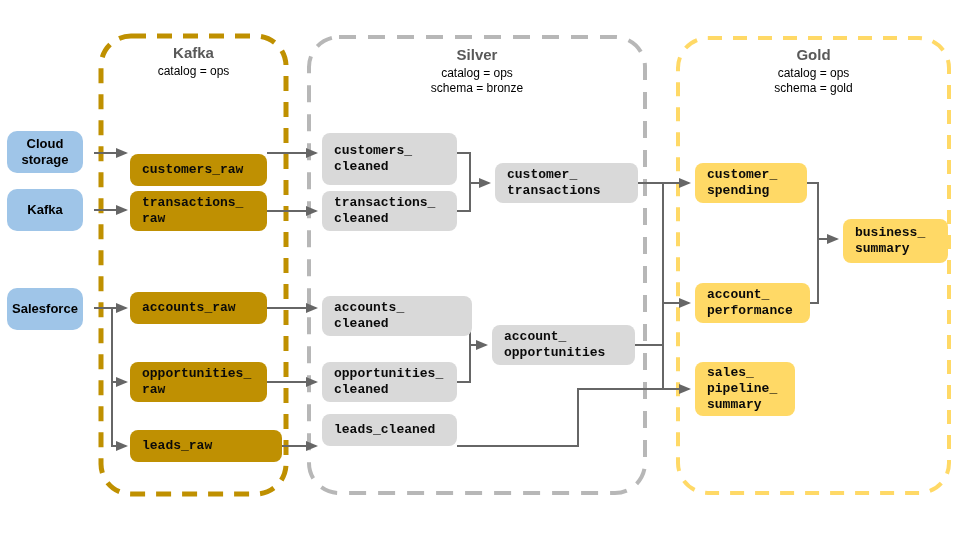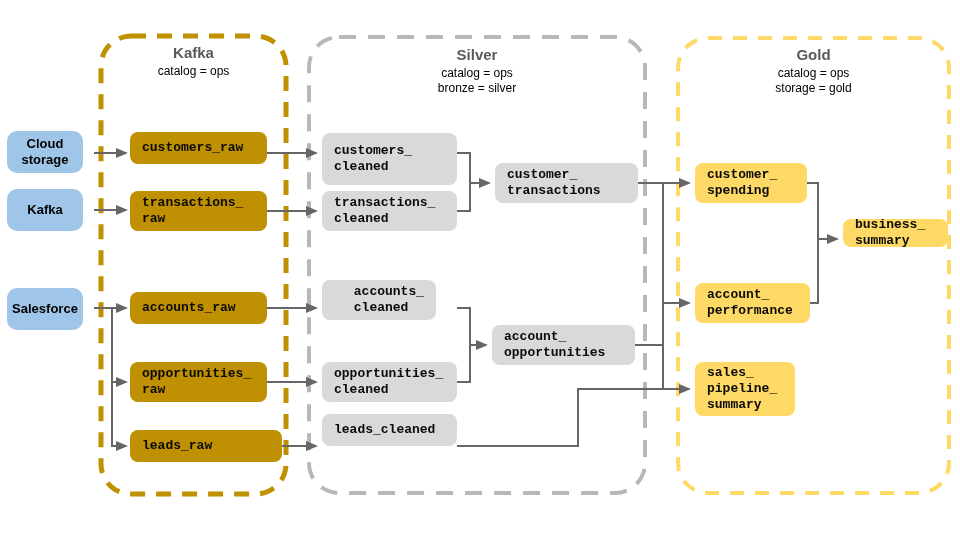--- a/index.html
+++ b/index.html
@@ -66,40 +66,40 @@
     <path class="wire" marker-end="url(#arw)" d="M807 183 H818 V239 H837"></path>
   </svg>
 
   <div class="zone-header" style="left:101px;top:44px;width:185px;">
     <div class="zone-title">Kafka</div>
     <div>catalog = ops</div>
   </div>
   <div class="zone-header" style="left:309px;top:46px;width:336px;">
     <div class="zone-title">Silver</div>
     <div>catalog = ops</div>
-    <div>bronze = silver</div>
+    <div>schema = bronze</div>
   </div>
   <div class="zone-header" style="left:678px;top:46px;width:271px;">
     <div class="zone-title">Gold</div>
     <div>catalog = ops</div>
-    <div>storage = gold</div>
+    <div>schema = gold</div>
   </div>
 
   <div class="src" style="top:131px;height:42px;">
     <span class="lbl">Cloud
 storage</span>
   </div>
   <div class="src" style="top:189px;height:42px;">
     <span class="lbl">Kafka</span>
   </div>
   <div class="src" style="top:288px;height:42px;">
     <span class="lbl">Salesforce</span>
   </div>
 
-  <div class="tbl bronze-tbl" style="left:130px;top:132px;width:137px;height:32px;">
+  <div class="tbl bronze-tbl" style="left:130px;top:154px;width:137px;height:32px;">
     <span class="lbl">customers_raw</span>
   </div>
   <div class="tbl bronze-tbl" style="left:130px;top:191px;width:137px;height:40px;">
     <span class="lbl">transactions_
 raw</span>
   </div>
   <div class="tbl bronze-tbl" style="left:130px;top:292px;width:137px;height:32px;">
     <span class="lbl">accounts_raw</span>
   </div>
   <div class="tbl bronze-tbl" style="left:130px;top:362px;width:137px;height:40px;">
@@ -115,21 +115,21 @@
 cleaned</span>
   </div>
   <div class="tbl silver-tbl" style="left:322px;top:191px;width:135px;height:40px;">
     <span class="lbl">transactions_
 cleaned</span>
   </div>
   <div class="tbl silver-tbl" style="left:495px;top:163px;width:143px;height:40px;">
     <span class="lbl">customer_
 transactions</span>
   </div>
-  <div class="tbl silver-tbl" style="left:322px;top:280px;width:114px;height:40px;justify-content:flex-end;">
+  <div class="tbl silver-tbl" style="left:322px;top:296px;width:150px;height:40px;">
     <span class="lbl">accounts_
 cleaned</span>
   </div>
   <div class="tbl silver-tbl" style="left:322px;top:362px;width:135px;height:40px;">
     <span class="lbl">opportunities_
 cleaned</span>
   </div>
   <div class="tbl silver-tbl" style="left:492px;top:325px;width:143px;height:40px;">
     <span class="lbl">account_
 opportunities</span>
@@ -139,21 +139,21 @@
   </div>
 
   <div class="tbl gold-tbl" style="left:695px;top:163px;width:112px;height:40px;">
     <span class="lbl">customer_
 spending</span>
   </div>
   <div class="tbl gold-tbl" style="left:695px;top:283px;width:115px;height:40px;">
     <span class="lbl">account_
 performance</span>
   </div>
-  <div class="tbl gold-tbl" style="left:843px;top:219px;width:105px;height:28px;">
+  <div class="tbl gold-tbl" style="left:843px;top:219px;width:105px;height:44px;">
     <span class="lbl">business_
 summary</span>
   </div>
   <div class="tbl gold-tbl" style="left:695px;top:362px;width:100px;height:54px;">
     <span class="lbl">sales_
 pipeline_
 summary</span>
   </div>
 
 </div>

